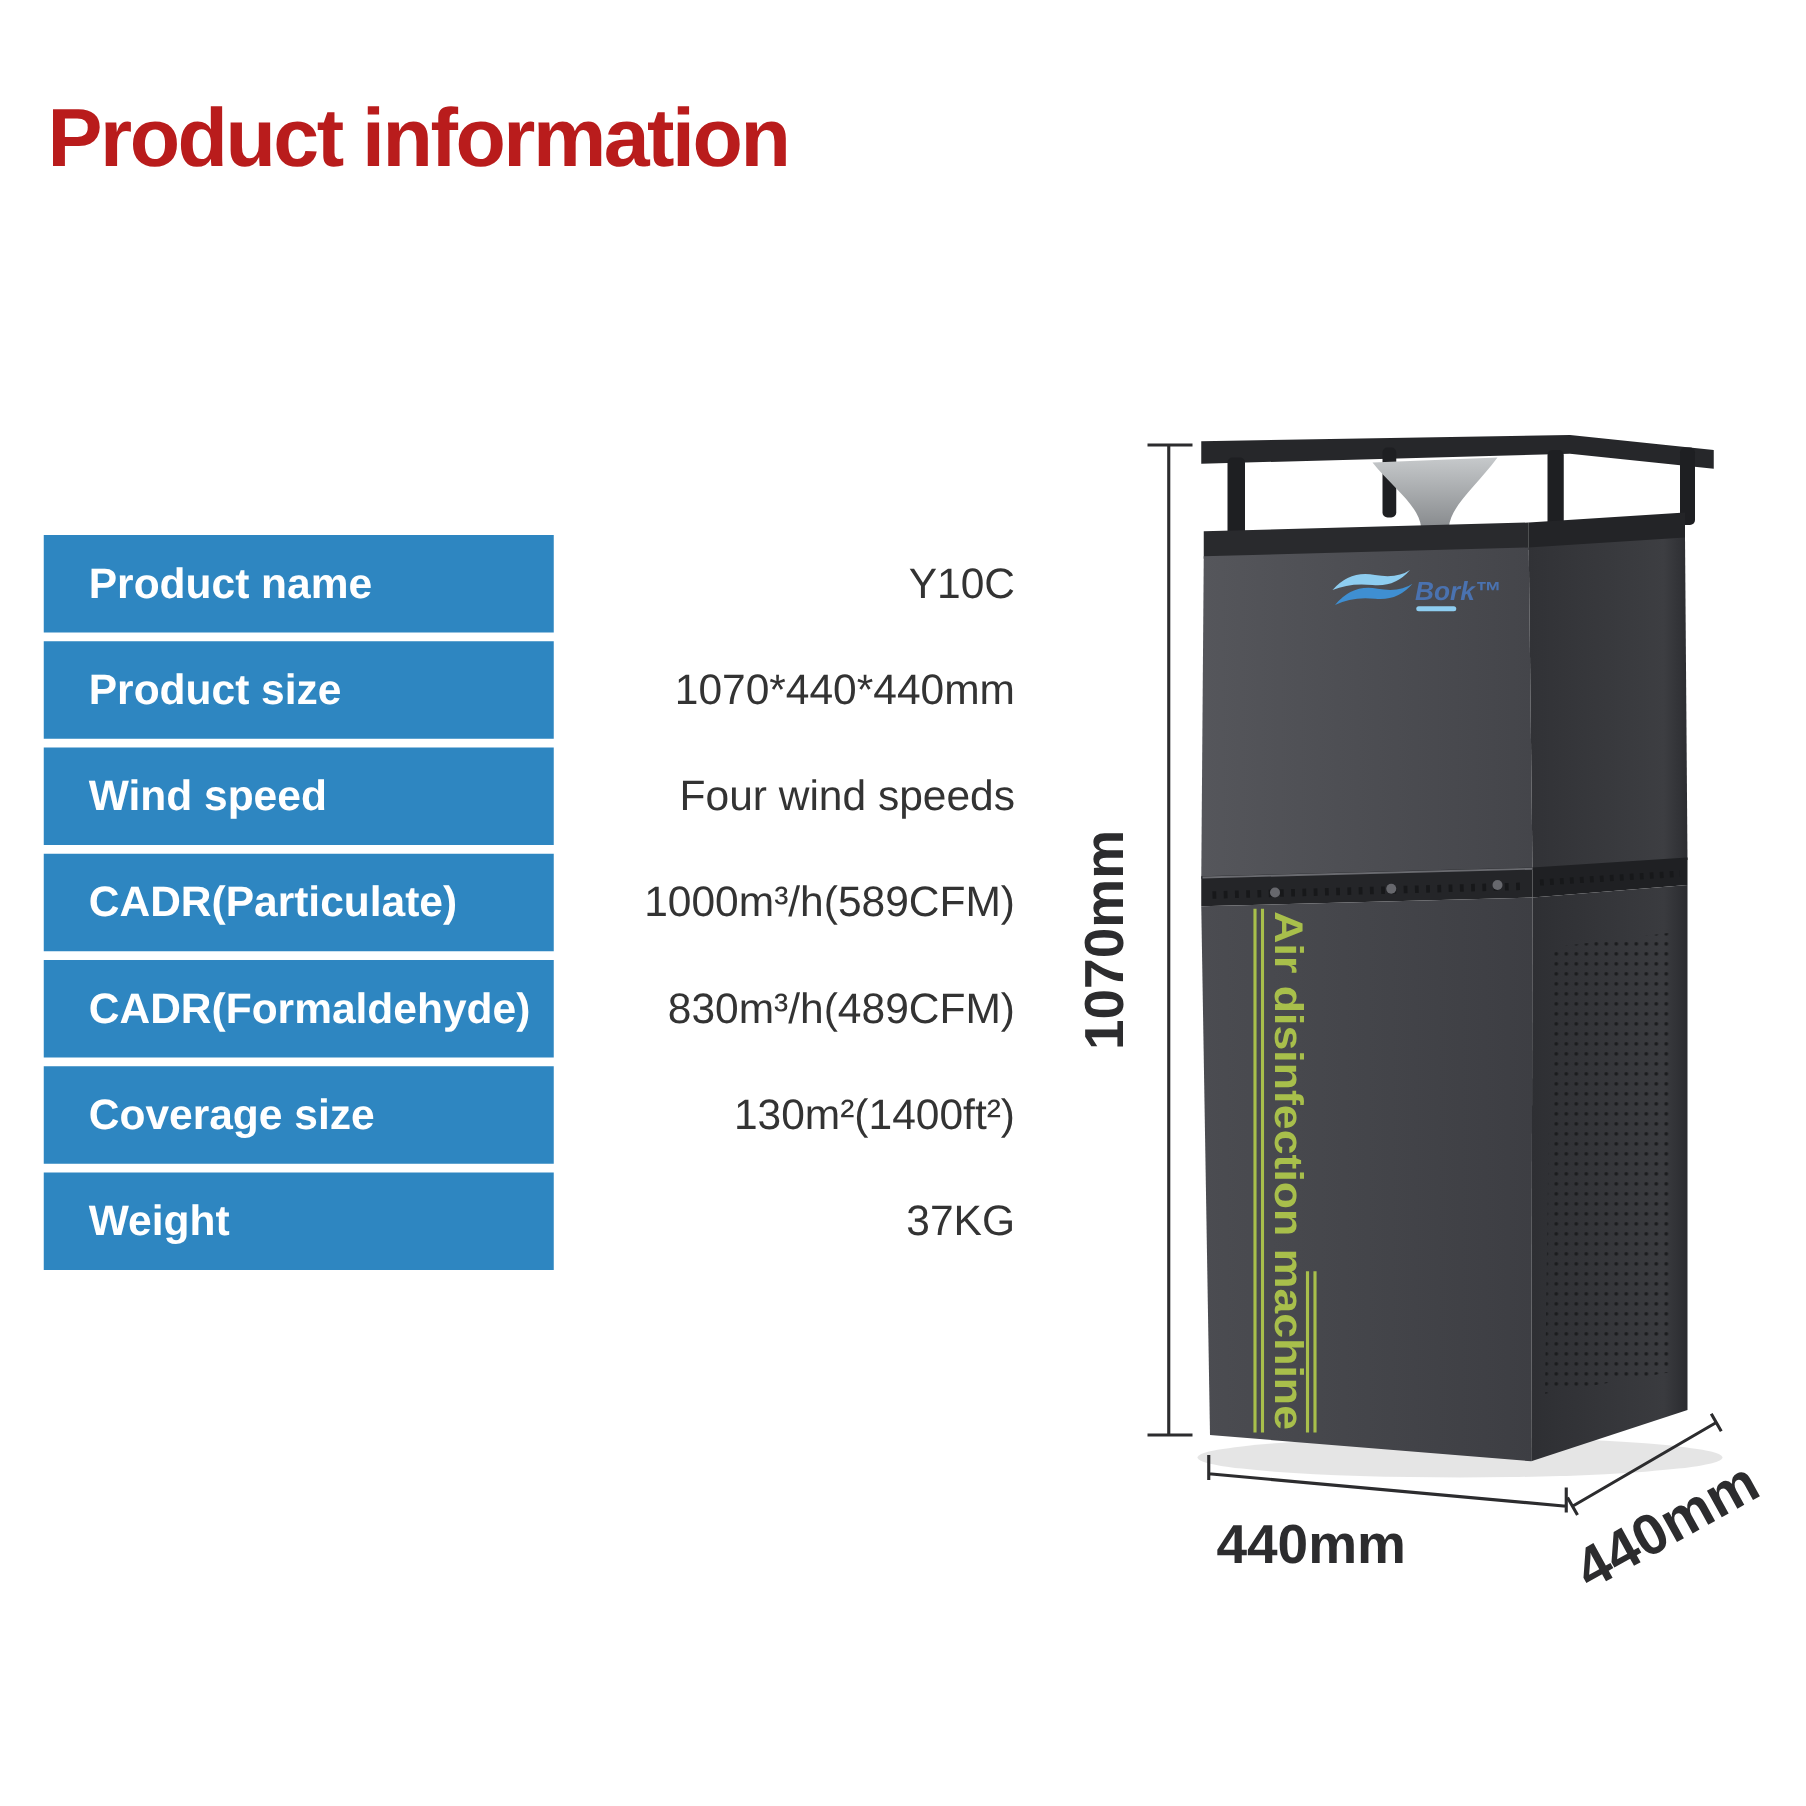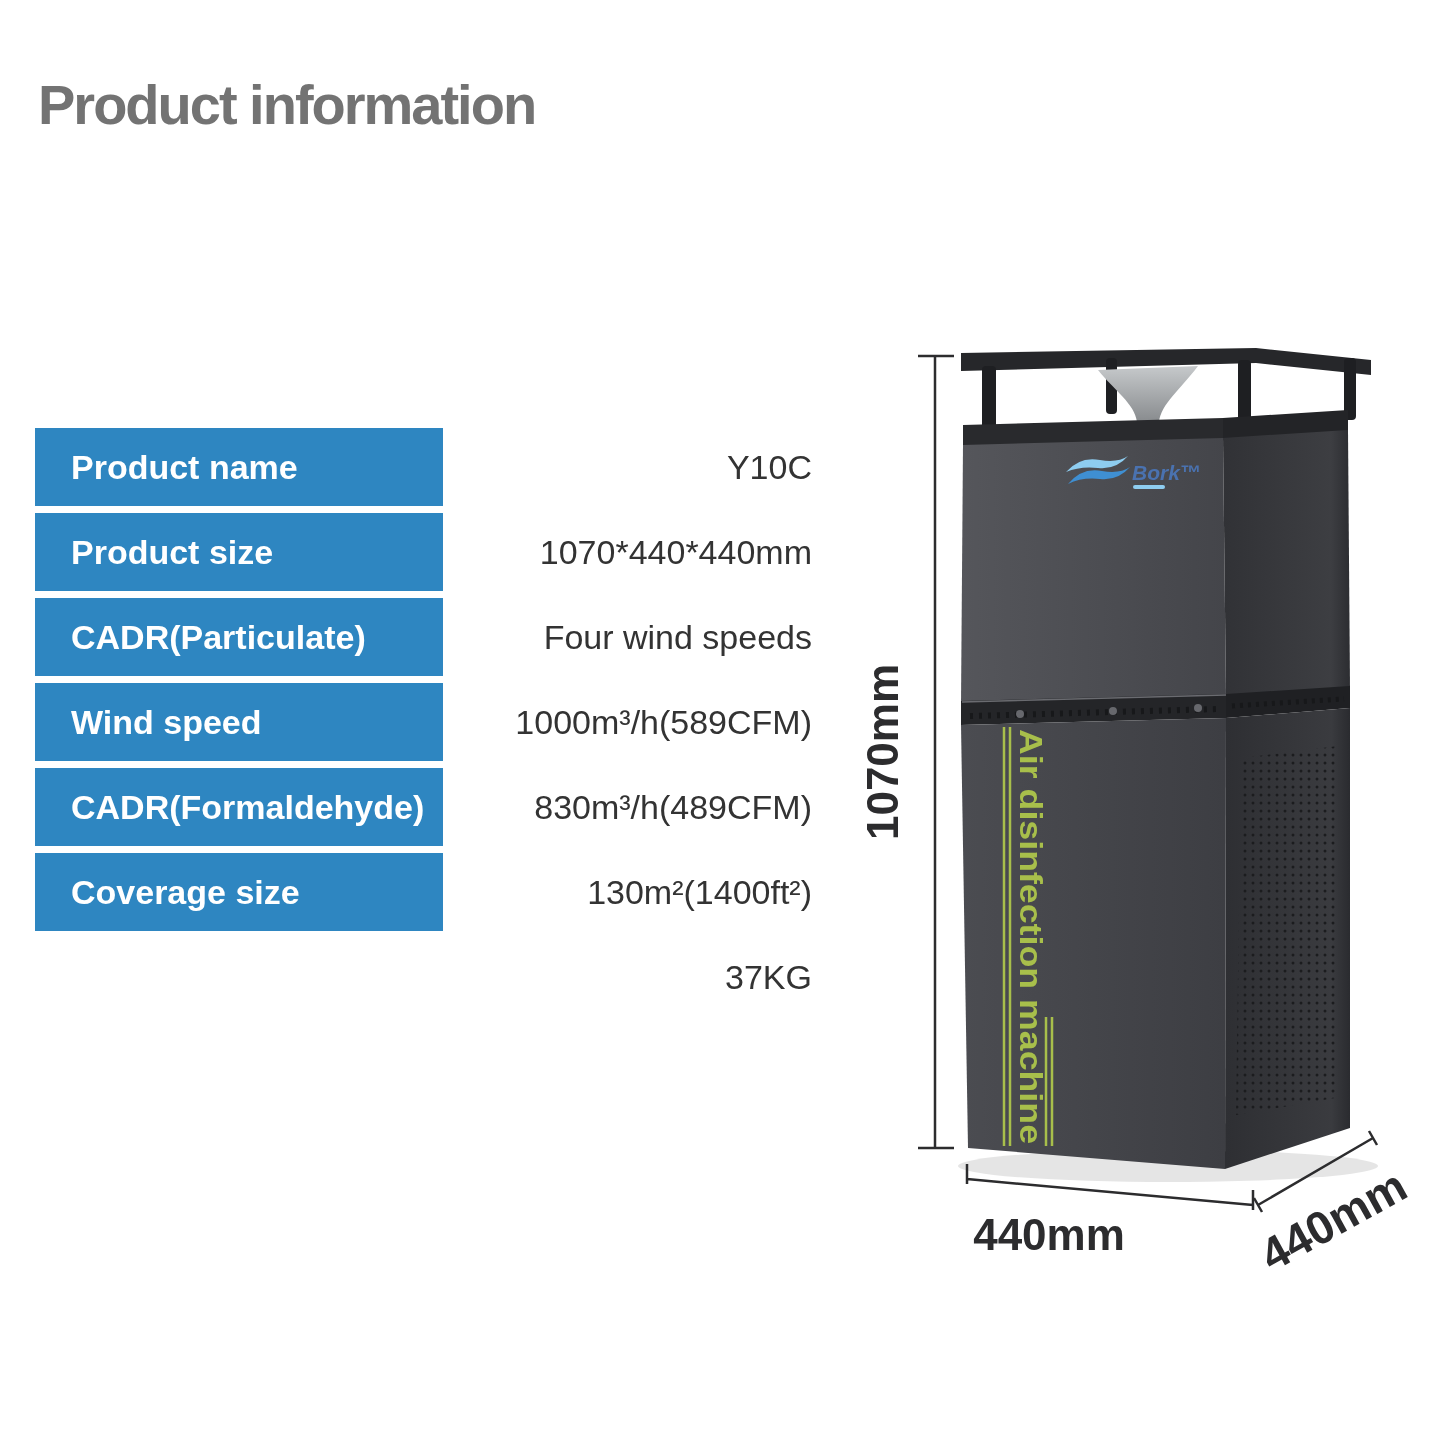--- a/index.html
+++ b/index.html
@@ -2,21 +2,21 @@
 <html><head>
 <meta charset="utf-8">
 <style>
   html,body{margin:0;padding:0;}
   body{
     width:1445px;height:1445px;position:relative;background:#ffffff;
     font-family:"Liberation Sans", sans-serif;overflow:hidden;
   }
   .page-title{
     position:absolute;left:38px;top:72px;
-    font-size:56px;font-weight:bold;color:#737373;letter-spacing:-2px;
+    font-size:66px;font-weight:bold;color:#b91c1c;letter-spacing:-2px;
     white-space:nowrap;
   }
   .spec-labels{position:absolute;left:35px;top:428px;width:408px;}
   .spec-values{position:absolute;left:448px;top:428px;width:364px;}
   .label-cell{
     height:78px;margin-bottom:7px;background:#2e86c1;
     display:flex;align-items:center;box-sizing:border-box;padding-left:36px;
     color:#ffffff;font-size:34px;font-weight:bold;white-space:nowrap;
   }
   .value-cell{
@@ -28,24 +28,25 @@
   svg text{font-family:"Liberation Sans", sans-serif;}
 </style>
 </head>
 <body>
 
 <div class="page-title">Product information</div>
 
 <div class="spec-labels">
   <div class="label-cell">Product name</div>
   <div class="label-cell">Product size</div>
+  <div class="label-cell">Wind speed</div>
   <div class="label-cell">CADR(Particulate)</div>
-  <div class="label-cell">Wind speed</div>
   <div class="label-cell">CADR(Formaldehyde)</div>
   <div class="label-cell">Coverage size</div>
+  <div class="label-cell">Weight</div>
 </div>
 
 <div class="spec-values">
   <div class="value-cell">Y10C</div>
   <div class="value-cell">1070*440*440mm</div>
   <div class="value-cell">Four wind speeds</div>
   <div class="value-cell">1000m³/h(589CFM)</div>
   <div class="value-cell">830m³/h(489CFM)</div>
   <div class="value-cell">130m²(1400ft²)</div>
   <div class="value-cell">37KG</div>

